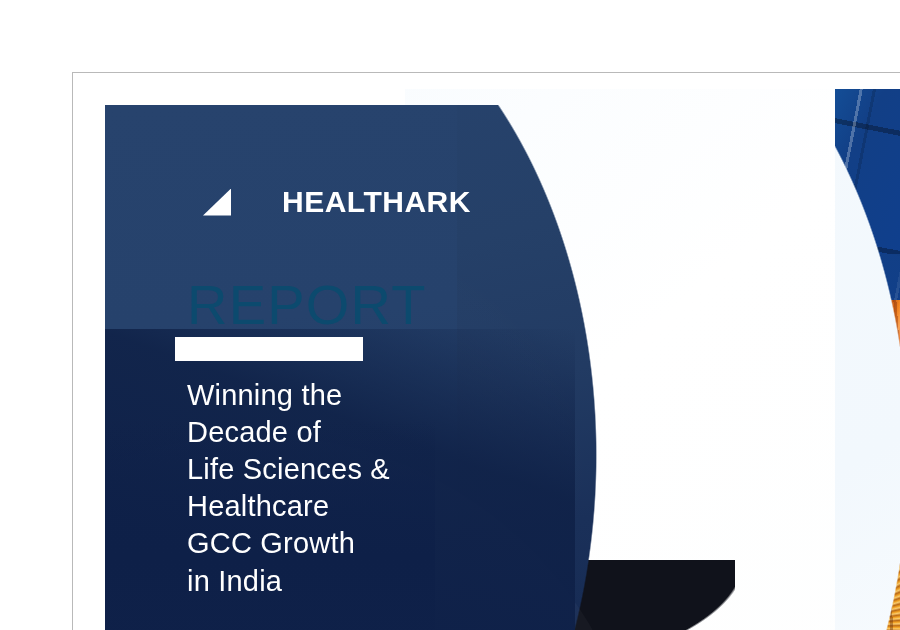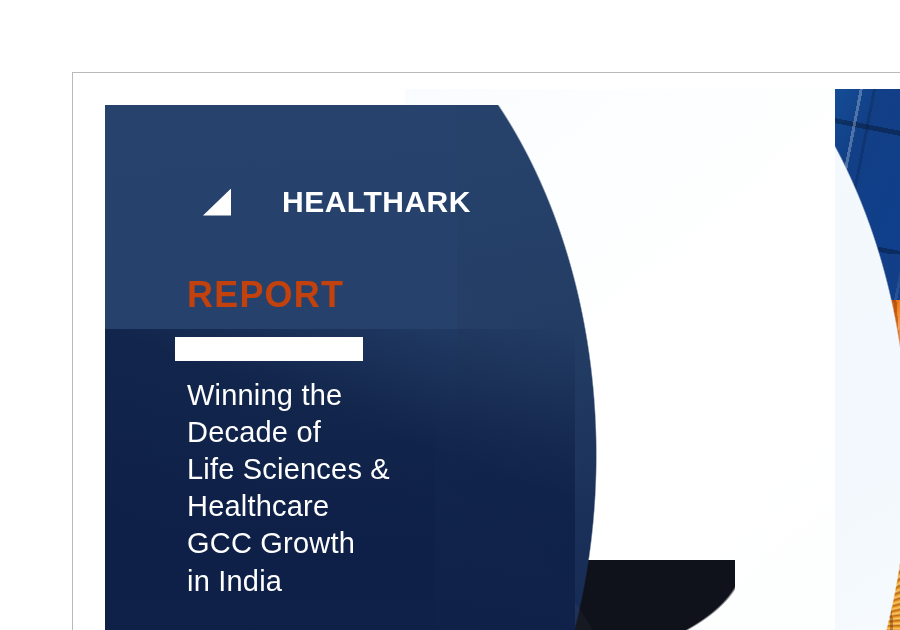--- a/index.html
+++ b/index.html
@@ -177,23 +177,23 @@
   .logo-word {
     color:#ffffff;
     font-size:30px;
     font-weight:700;
     letter-spacing:.5px;
     line-height:1;
   }
 
   .report-title {
     position:absolute; left:70px; top:160px;
-    color:#c2410c;
-    font-size:36px;
-    font-weight:700;
+    color:#0c4a6e;
+    font-size:56px;
+    font-weight:400;
     letter-spacing:1.2px;
     line-height:1;
   }
 
   .divider {
     position:absolute; left:70px; top:232px;
     width:188px; height:2px;
     background:#ffffff;
   }
 

